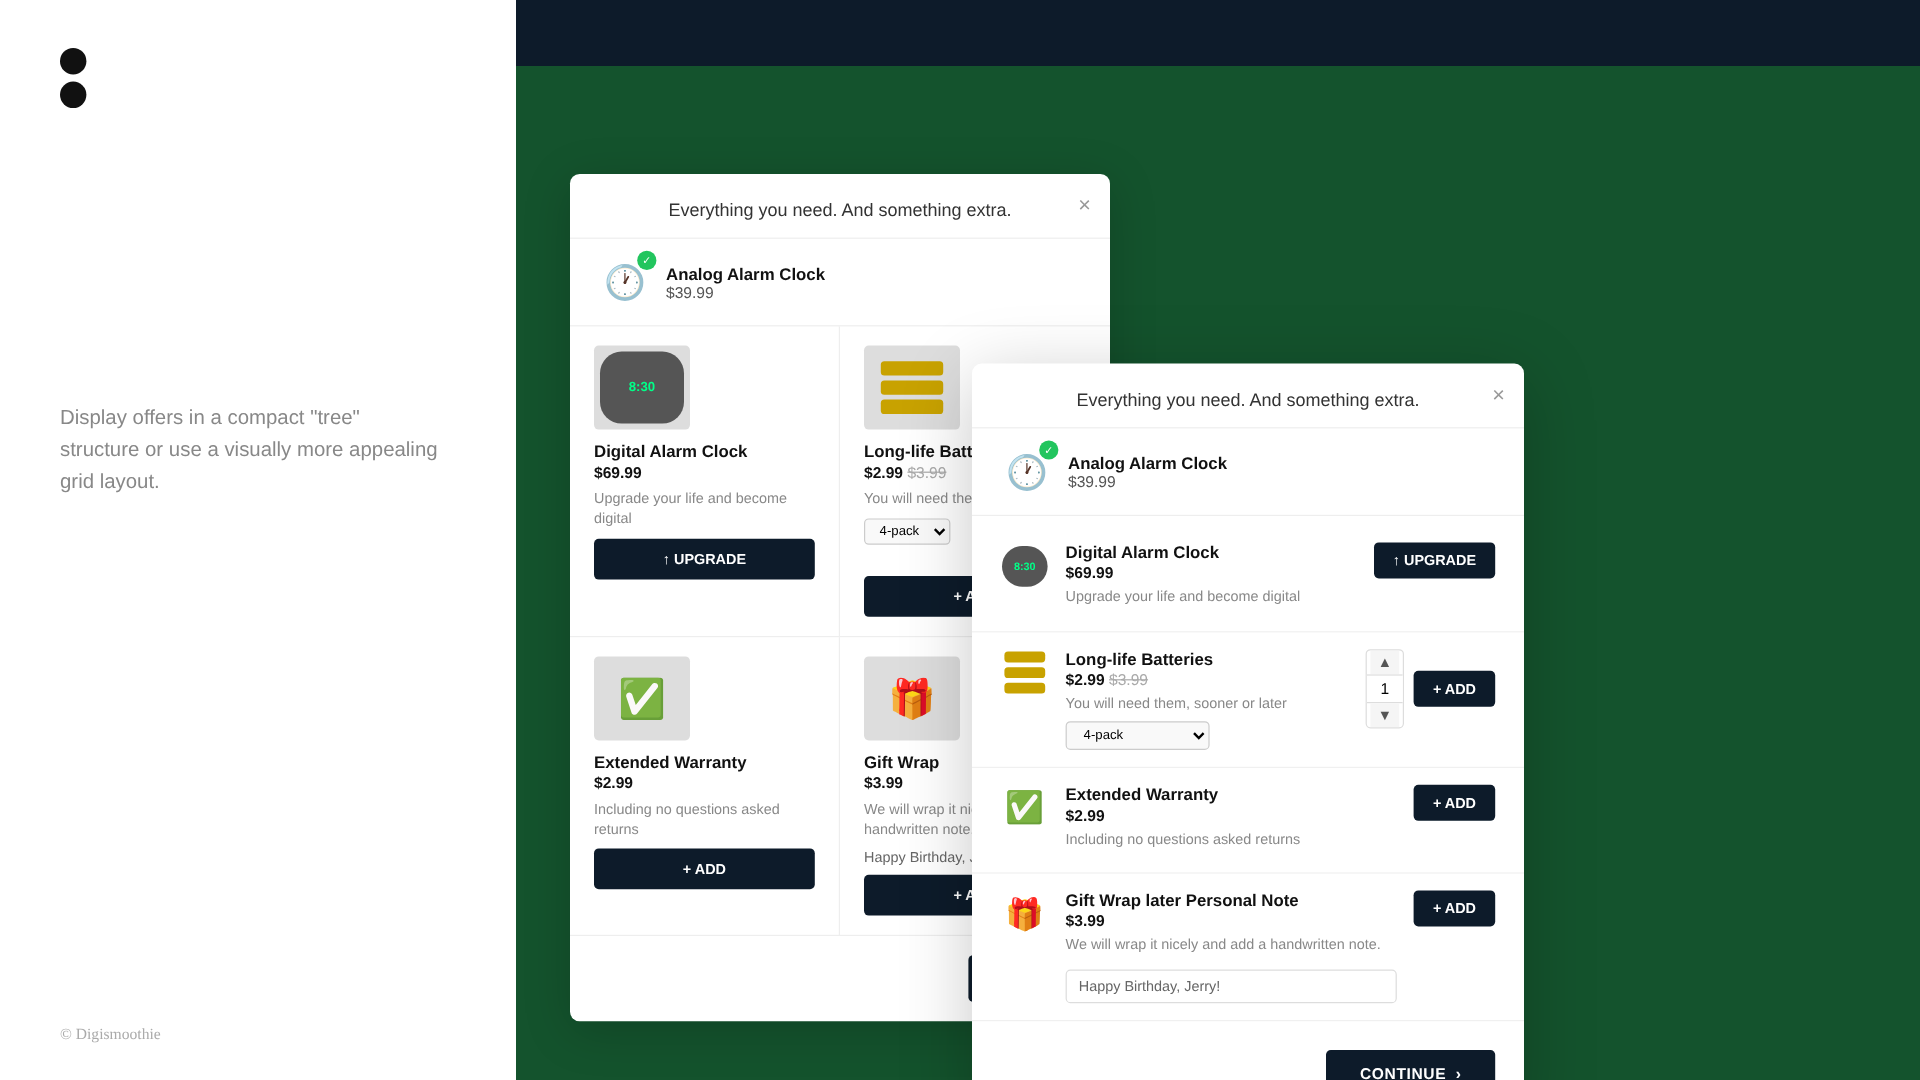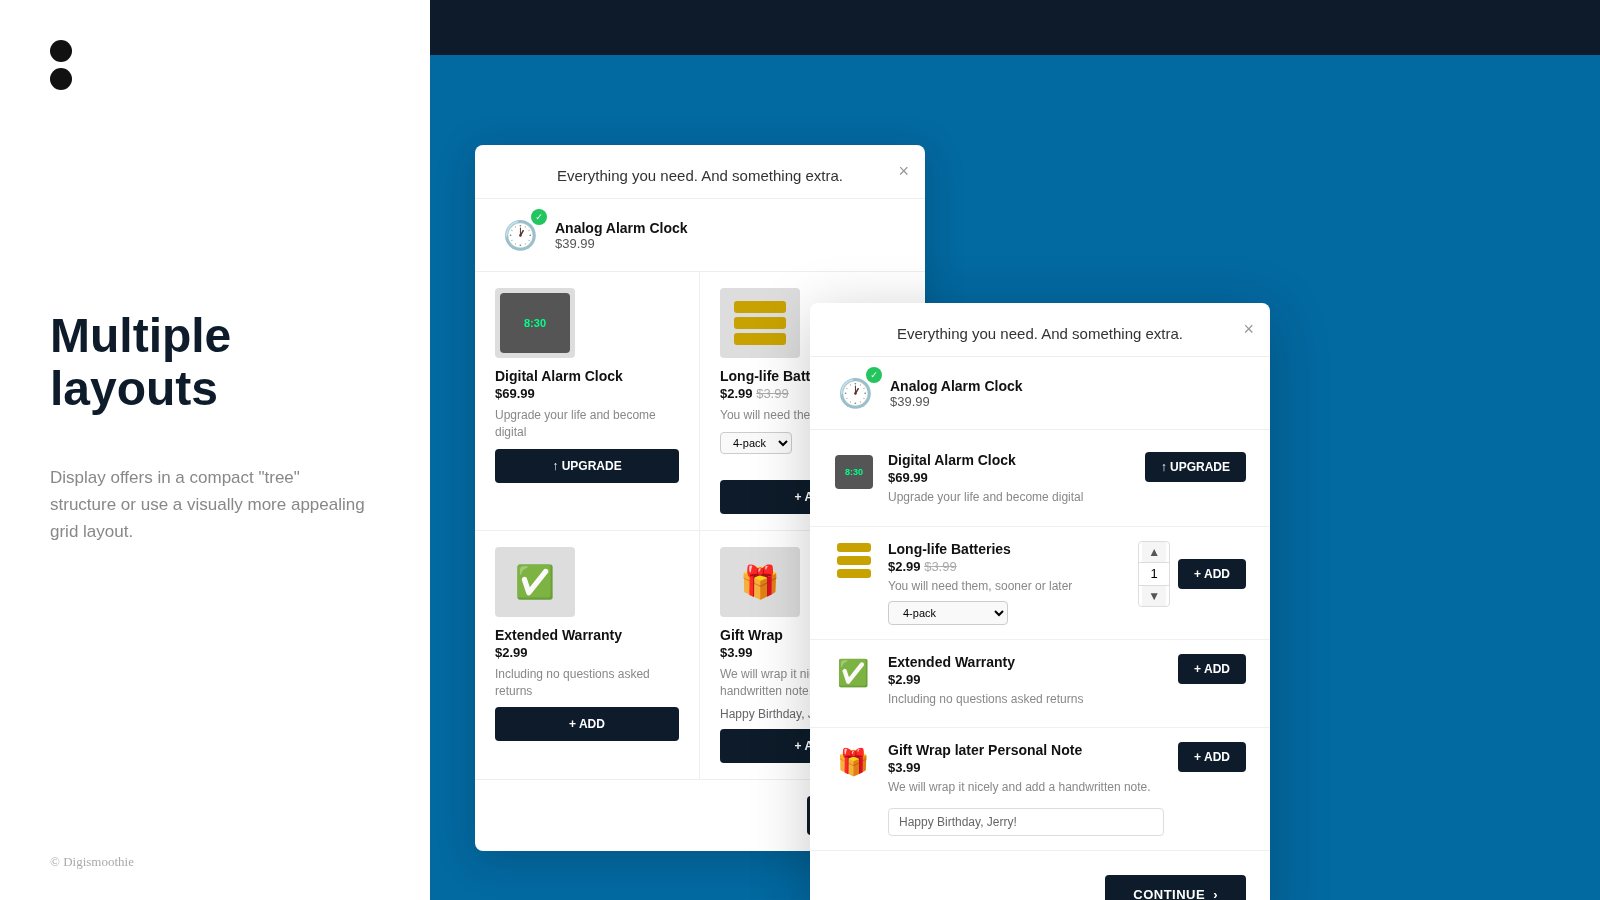--- a/index.html
+++ b/index.html
@@ -74,21 +74,21 @@
       left: 0;
     }
 
     
     .gray-bg {
       position: absolute;
       top: 55px;
       left: 0;
       right: 0;
       bottom: 0;
-      background: #0369a1;
+      background: #14532d;
     }
 
     
     .modal-back {
       position: absolute;
       top: 90px;
       left: 45px;
       width: 450px;
       background: #fff;
       border-radius: 8px;
@@ -407,21 +407,21 @@
       cursor: pointer;
       display: flex;
       align-items: center;
       gap: 8px;
       letter-spacing: 0.5px;
     }
     .digital-clock-img {
       width: 70px;
       height: 60px;
       background: #555;
-      border-radius: 4px;
+      border-radius: 18px;
       display: flex;
       align-items: center;
       justify-content: center;
       color: #00ff88;
       font-size: 11px;
       font-weight: bold;
     }
     .battery-img {
       width: 70px;
       height: 60px;
@@ -439,21 +439,20 @@
     }
   </style>
 </head>
 <body>
 
 <div class="left-panel">
   <div class="logo">
     <div class="logo-dot"></div>
     <div class="logo-dot"></div>
   </div>
-  <h1 class="headline">Multiple<br>layouts</h1>
   <p class="subtext">Display offers in a compact "tree" structure or use a visually more appealing grid layout.</p>
   <span class="copyright">© Digismoothie</span>
 </div>
 
 <div class="right-panel">
   <div class="dark-bar"></div>
   <div class="gray-bg">
 
     <div class="modal-back">
       <div class="modal-back-header">

